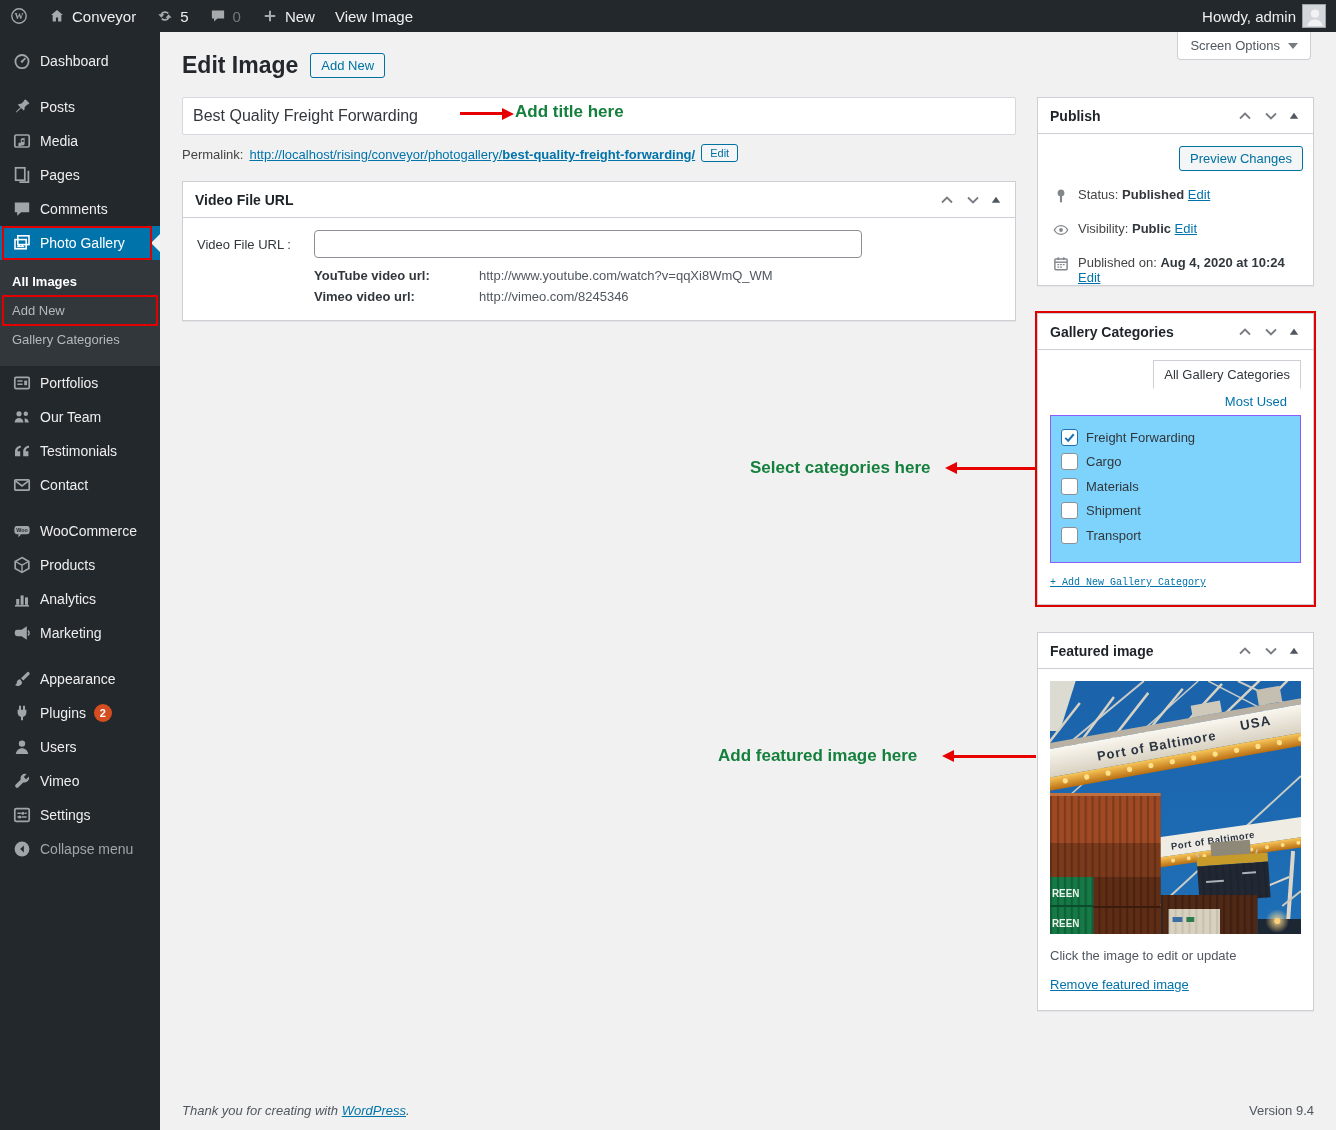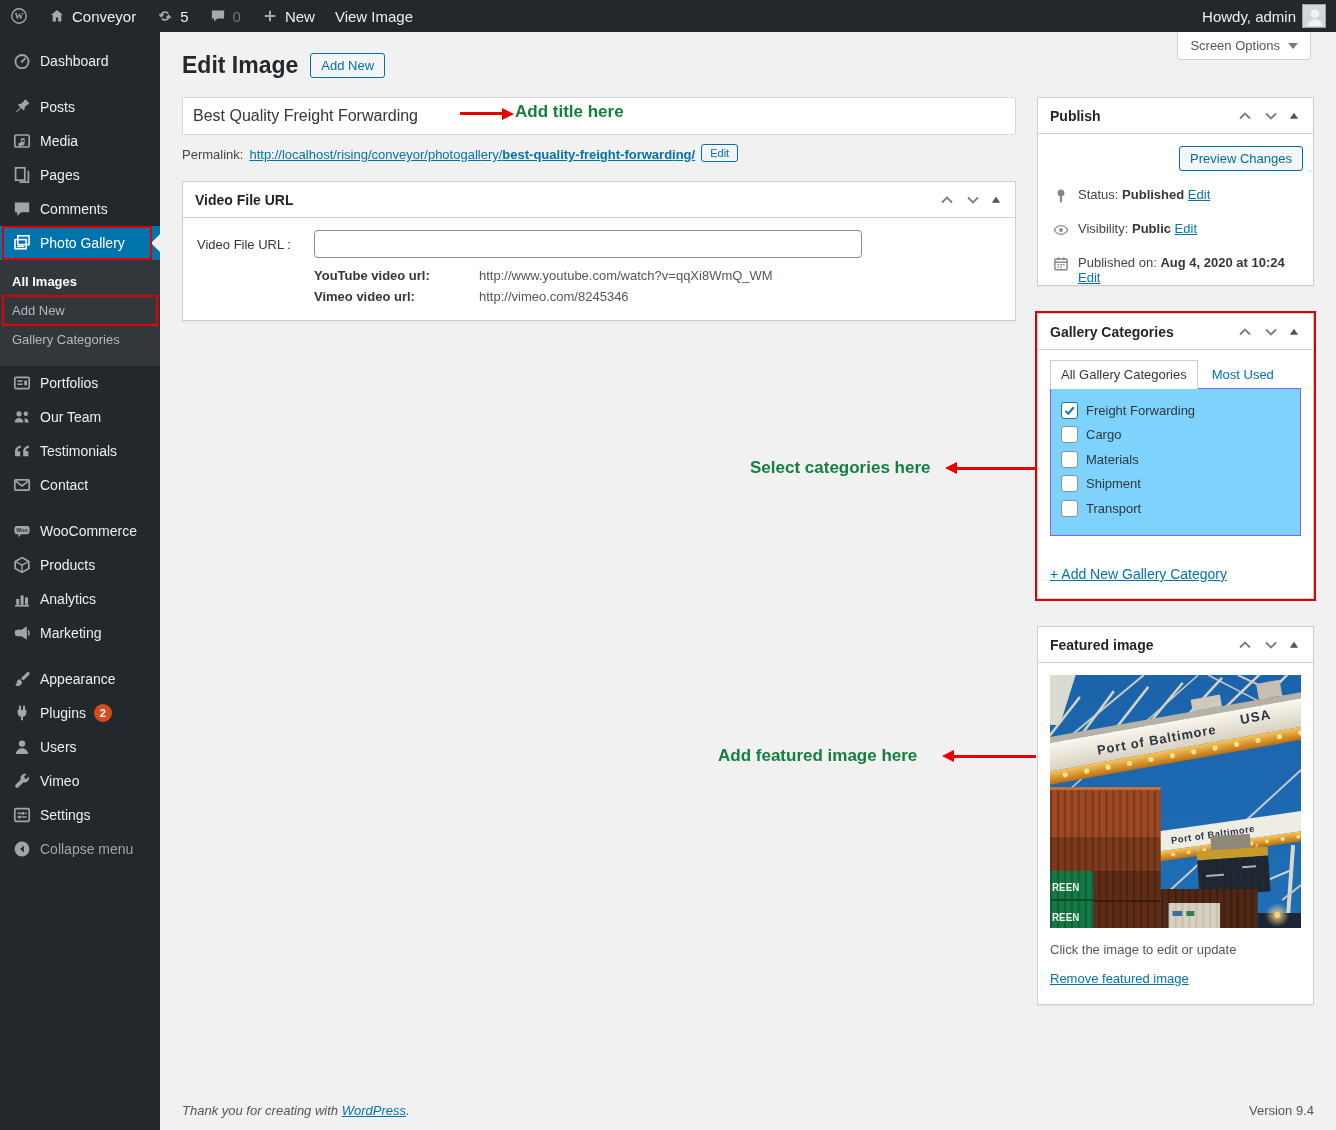--- a/index.html
+++ b/index.html
@@ -68,30 +68,30 @@
   .right-col { position:absolute; left:877px; top:65px; width:277px; }
   .pb-preview { padding:12px 10px 0; text-align:right; }
   .pb-row { display:flex; align-items:flex-start; gap:8px; padding:0 14px; margin-top:16px; font-size:13px; color:#444; }
   .pb-row .picon { width:18px; height:18px; color:#82878c; flex:none; }
   .pb-row b { color:#32373c; }
   .pb-footer { margin-top:16px; height:46px; background:#f5f5f5; border-top:1px solid #ddd; display:flex; align-items:center; justify-content:space-between; padding:0 10px 0 14px; }
   .trash-link { color:#a00000; }
 
   .categories-box { margin-top:27px; outline:2px solid #e10000; }
   .cb-inside { padding:10px 12px 16px; }
-  .tabs { display:flex; align-items:flex-end; position:relative; z-index:1; }
+  .tabs { display:flex; align-items:flex-end; position:relative; z-index:1;flex-direction:column; }
   .tab-active { background:#fff; border:1px solid #ccd0d4; border-bottom:1px solid #fff; padding:6px 10px; font-size:13px; color:#32373c; margin-bottom:-1px; cursor:pointer; }
   .tab-link { padding:6px 14px; font-size:13px; color:#0073aa; cursor:pointer; }
   .cat-panel { border:1px solid #8b5cf6; height:148px; padding:9px 0 0 10px; background:#7dd3fc; }
   .cat-row { display:flex; align-items:center; gap:8px; height:24.5px; font-size:13px; color:#32373c; }
   .checkbox { width:17px; height:17px; border:1px solid #8c8f94; border-radius:3px; background:#fff; display:flex; align-items:center; justify-content:center; cursor:pointer; flex:none; }
   .checkbox svg { display:none; width:13px; height:13px; }
   .checkbox.checked { border-color:#2271b1; }
   .checkbox.checked svg { display:block; }
-  .add-cat { display:inline-block; margin-top:30px; font-size:14px; }
+  .add-cat { display:inline-block; margin-top:14px; font-size:10px;font-family:Liberation Mono, monospace; }
 
   .featured-box { margin-top:27px; }
   .fb-inside { padding:12px 12px 18px; }
   .feat-img { width:100%; height:253px; cursor:pointer; }
   .feat-caption { margin-top:14px; font-size:13px; color:#50575e; }
   .remove-link { display:inline-block; margin-top:14px; font-size:13px; }
 
   
   .ann-text { position:absolute; color:#15803d; font-weight:bold; font-size:17px; z-index:6; white-space:nowrap; }
   .ann-line { position:absolute; height:3px; background:#e60000; z-index:6; }

